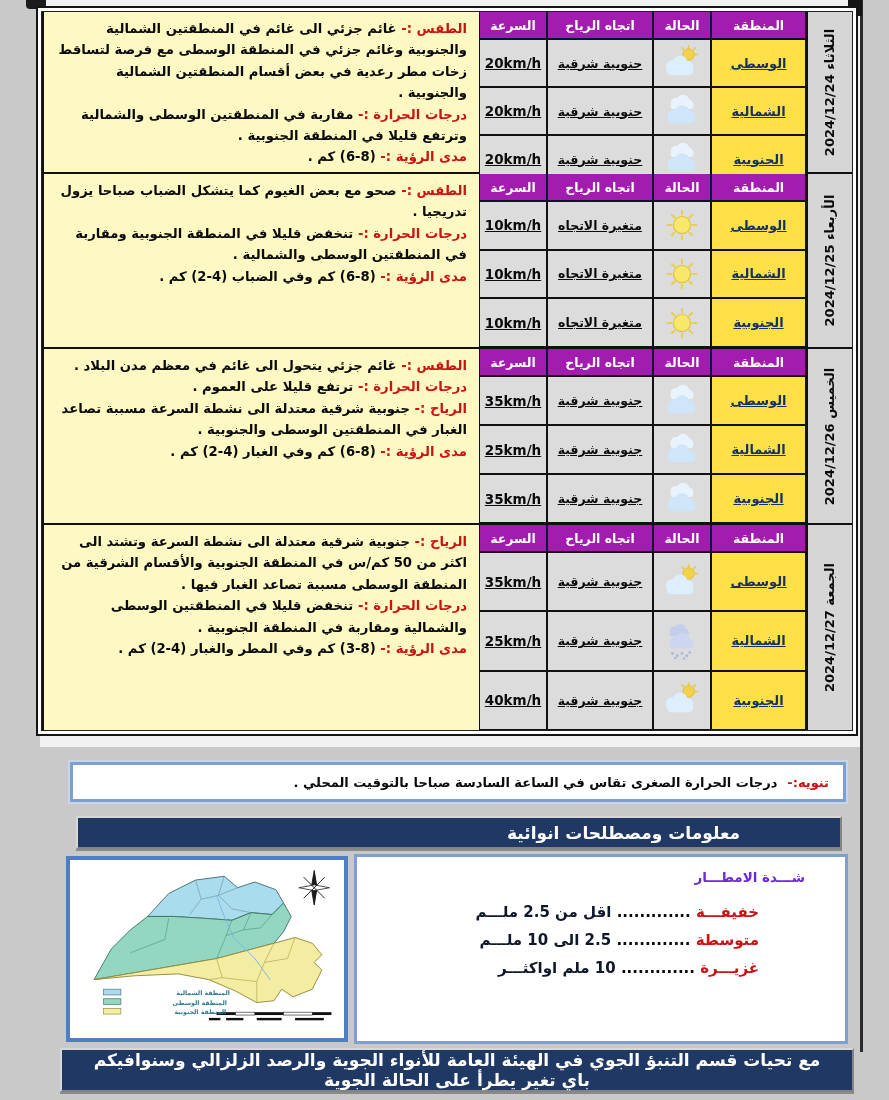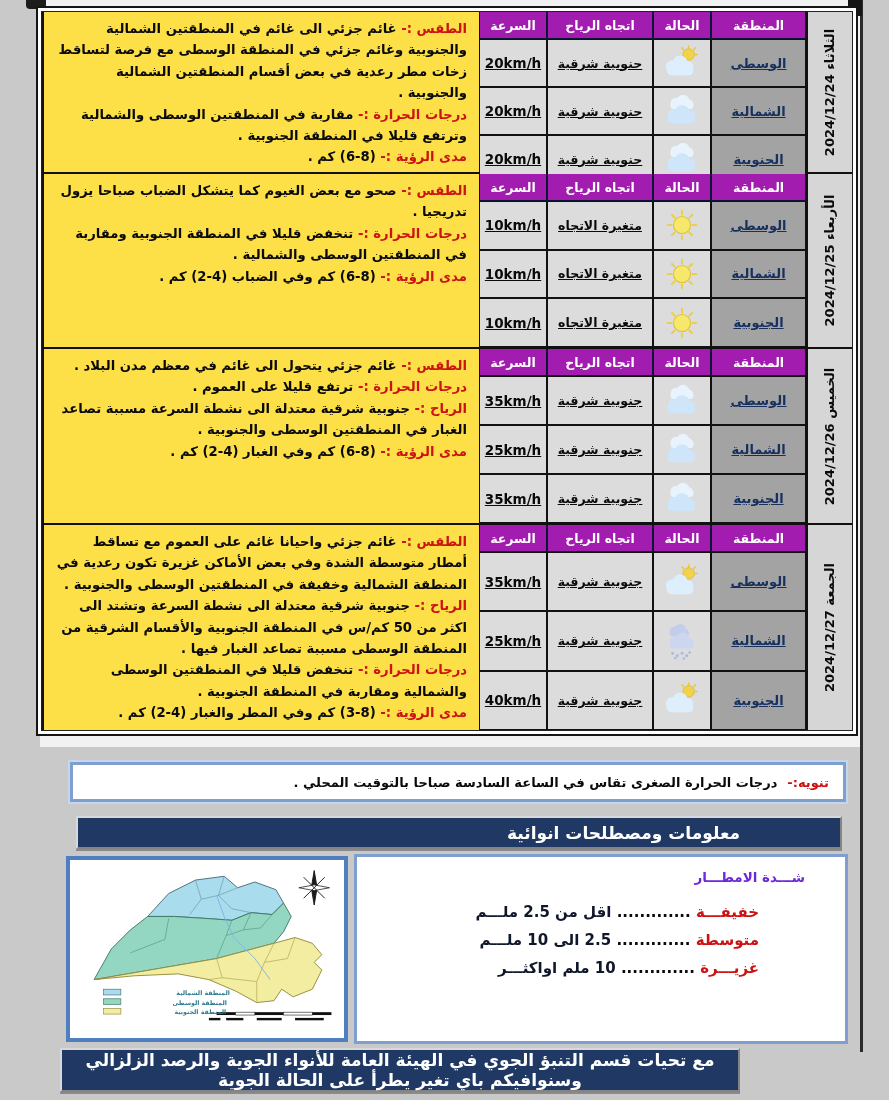--- a/index.html
+++ b/index.html
@@ -44,26 +44,26 @@
   .hcell{
     background:#a21caf;color:#fff;font-weight:bold;font-size:12.5px;
     display:flex;align-items:center;justify-content:center;
     border:1px solid #0b1630;border-top:none;
   }
   .cell{
     display:flex;align-items:center;justify-content:center;
     border:1px solid #111;font-weight:bold;font-size:12.5px;
     background:#dcdcdc;color:#0a0a0a;text-align:left;padding:4px;text-decoration:underline;
   }
-  .cell.region{background:#a3a3a3;color:#17305e;font-size:13px;}
+  .cell.region{background:#fde047;color:#17305e;font-size:13px;}
   .cell.speed{direction:ltr;font-size:13.5px;}
   .wicon{width:46px;height:38px;display:block;}
 
   .desc{
-    flex:1 1 auto;background:#fde047;border-left:2px solid #111;
+    flex:1 1 auto;background:#fef9c3;border-left:2px solid #111;
     padding:6px 12px 4px 10px;color:#0a0a0a;
   }
   .seg{font-size:13.2px;font-weight:bold;line-height:1.62;text-align:right;}
   .seg-label{color:#cc1212;}
 
   
   .notice-box{
     position:absolute;left:70px;top:762px;width:776px;height:40px;
     background:#fff;border:3px solid #7e9fd0;box-shadow:0 0 0 2px #c7d6ea;
     display:flex;direction:rtl;align-items:center;padding:0 14px;box-sizing:border-box;
@@ -72,21 +72,21 @@
   .notice-label{color:#cc1212;margin-left:10px;}
   .notice-text{color:#0a0a0a;}
 
   
   .banner{
     background:#1f3864;color:#fff;font-weight:bold;font-size:17px;
     border:2px outset #d8d8d8;box-shadow:0 2px 0 #8a8a8a;
     display:flex;align-items:center;direction:rtl;box-sizing:border-box;
   }
   .info-banner{position:absolute;left:76px;top:816px;width:766px;height:33px;padding-right:100px;}
-  .footer-banner{position:absolute;left:60px;top:1048px;width:680px;height:44px;justify-content:center;text-align:center;padding:0 20px;}
+  .footer-banner{position:absolute;left:60px;top:1048px;width:794px;height:44px;justify-content:center;text-align:center;padding:0 20px;}
 
   
   .map-box{
     position:absolute;left:66px;top:856px;width:282px;height:186px;
     background:#fff;border:4px solid #4f7fc0;box-sizing:border-box;
     display:flex;align-items:center;justify-content:center;
   }
   .rain-box{
     position:absolute;left:354px;top:854px;width:494px;height:190px;
     background:#fff;border:3px solid #7e9fd0;box-sizing:border-box;
@@ -401,21 +401,20 @@
                 <circle cx="22" cy="20" r="8"></circle>
                 <circle cx="30" cy="24" r="6"></circle>
                 <rect x="8" y="23" width="28" height="10" rx="5"></rect>
               </g>
             </svg>
           </div>
           <div class="cell wind">جنوبية شرقية</div>
           <div class="cell speed">40km/h</div>
         </div>
     <div class="desc">
-          <div class="seg"><span class="seg-label">الطقس :- </span><span>غائم جزئي واحيانا غائم على العموم مع تساقط أمطار متوسطة الشدة وفي بعض الأماكن غزيرة تكون رعدية في المنطقة الشمالية وخفيفة في المنطقتين الوسطى والجنوبية .</span></div>
           <div class="seg"><span class="seg-label">الرياح :- </span><span>جنوبية شرقية معتدلة الى نشطة السرعة وتشتد الى اكثر من 50 كم/س في المنطقة الجنوبية والأقسام الشرقية من المنطقة الوسطى مسببة تصاعد الغبار فيها .</span></div>
           <div class="seg"><span class="seg-label">درجات الحرارة :- </span><span>تنخفض قليلا في المنطقتين الوسطى والشمالية ومقاربة في المنطقة الجنوبية .</span></div>
           <div class="seg"><span class="seg-label">مدى الرؤية :- </span><span>(8-3) كم وفي المطر والغبار (4-2) كم .</span></div>
         </div>
   </section>
 </div>
 </div>
 
 <div class="notice-box">
   <span class="notice-label">تنويه:-</span>

